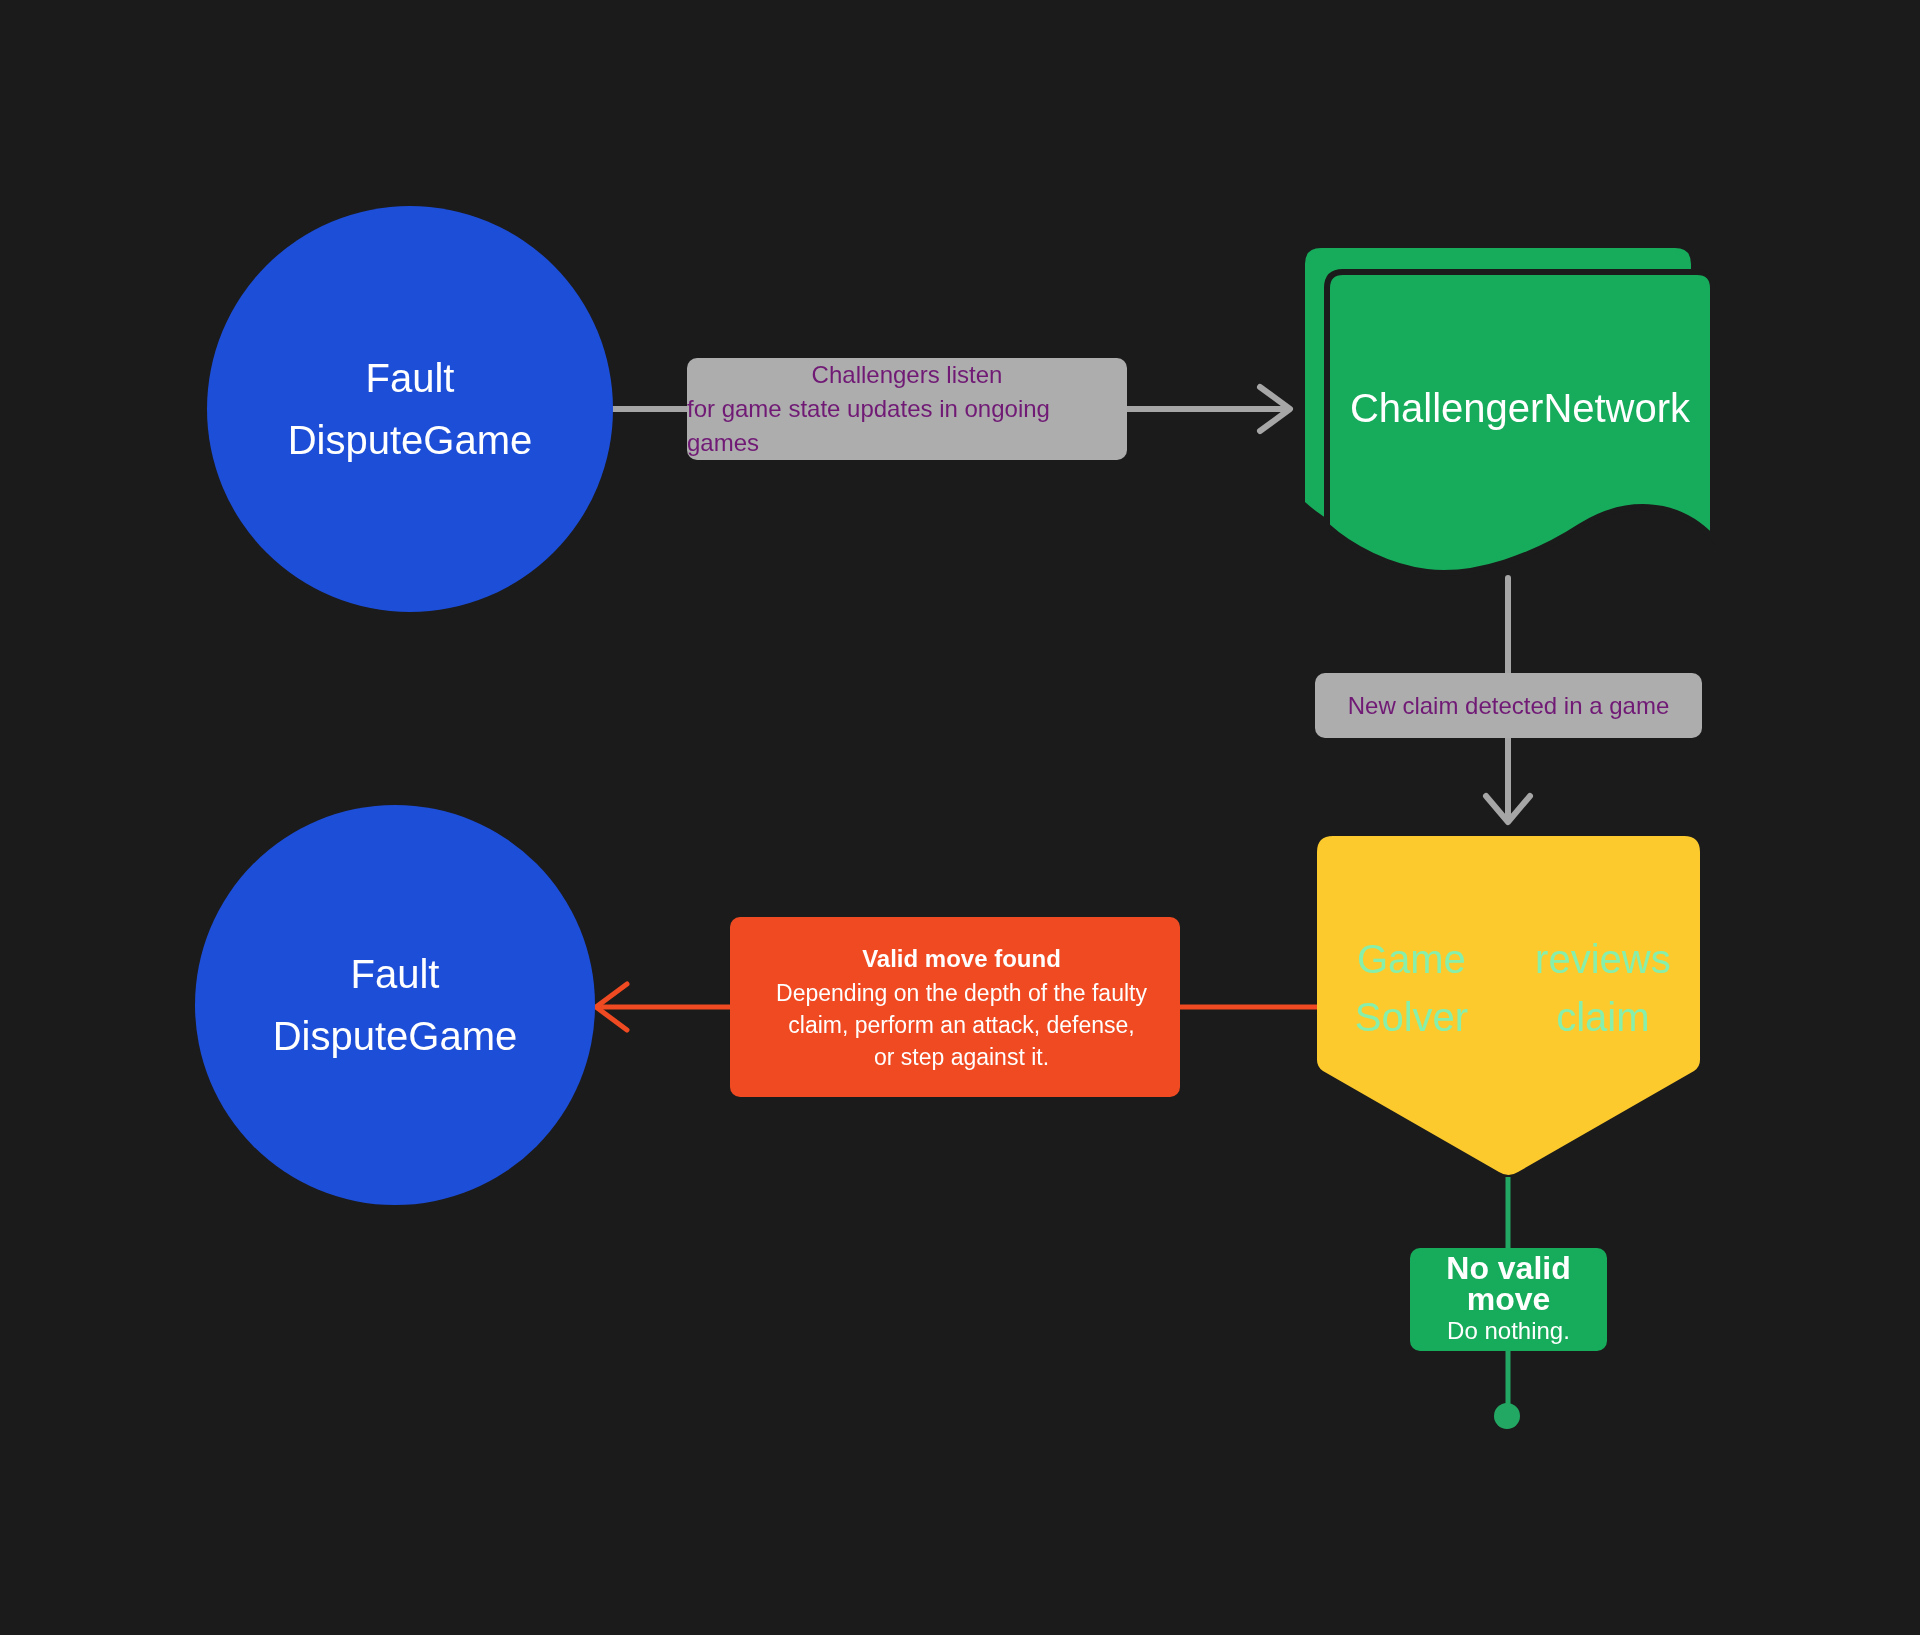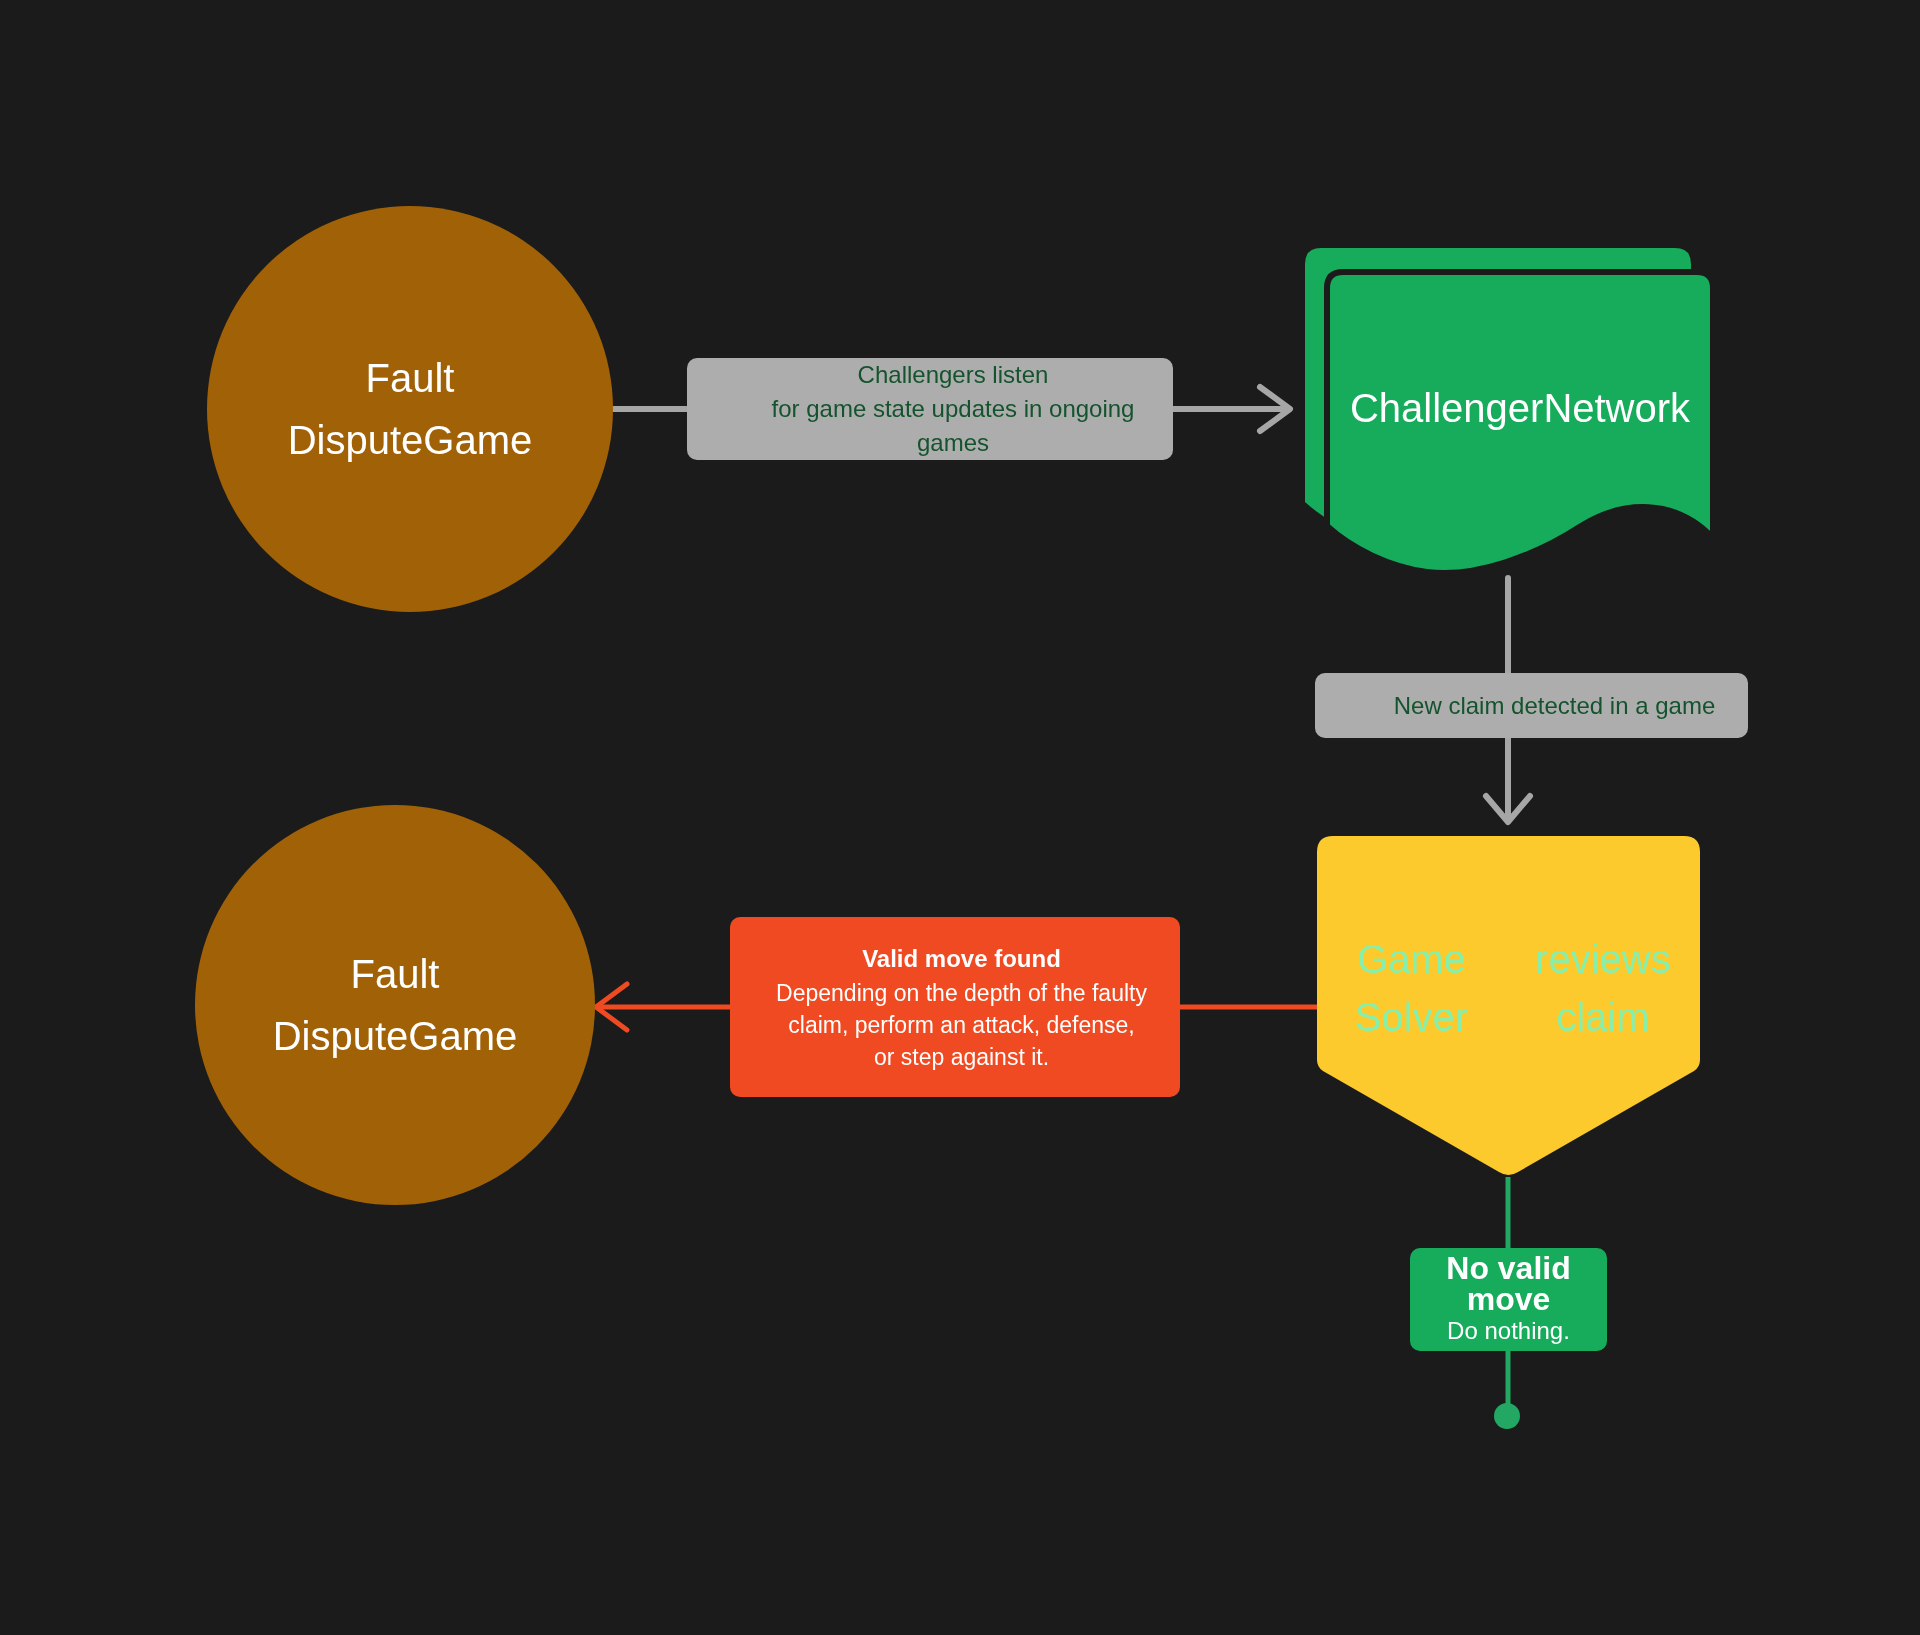--- a/index.html
+++ b/index.html
@@ -9,21 +9,21 @@
     height: 1635px;
     background: #1B1B1B;
     font-family: "Liberation Sans", "DejaVu Sans", sans-serif;
     overflow: hidden;
   }
   .layer { position: absolute; left: 0; top: 0; }
 
   .node-circle {
     position: absolute;
     border-radius: 50%;
-    background: #a16207;
+    background: #1d4ed8;
     display: flex;
     flex-direction: column;
     align-items: center;
     justify-content: center;
     text-align: center;
     color: #FFFFFF;
     font-size: 40px;
     line-height: 62px;
     font-weight: 400;
   }
@@ -44,29 +44,27 @@
   }
   .solver-text {
     left: 1317px; top: 876px; width: 383px; height: 224px;
     color: #86efac; font-size: 40px; line-height: 58px;
   }
 
   .gray-label {
     position: absolute;
     background: #ADADAD;
     border-radius: 10px;
-    color: #14532d;
+    color: #701a75;
     display: flex;
     flex-direction: column;
     align-items: center;
     justify-content: center;
-    text-align: center;
     font-size: 24px;
     line-height: 34px;
-    padding-left: 46px;
   }
   .label-listen { left: 687px; top: 358px; width: 440px; height: 102px; }
   .label-newclaim { left: 1315px; top: 673px; width: 387px; height: 65px; font-size: 24px; }
 
   .red-box {
     position: absolute;
     left: 730px; top: 917px; width: 437px; height: 180px;
     background: #EF4A21;
     border-radius: 10px;
     color: #FFFFFF;

